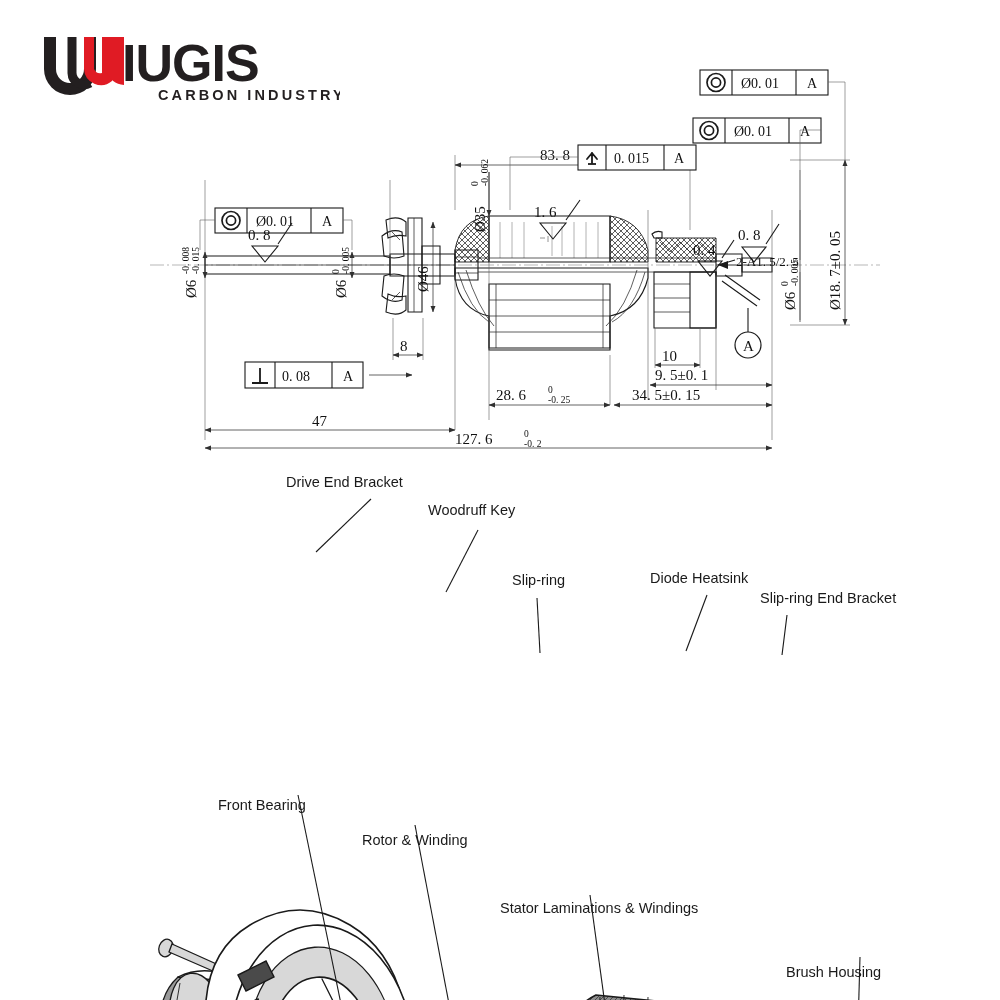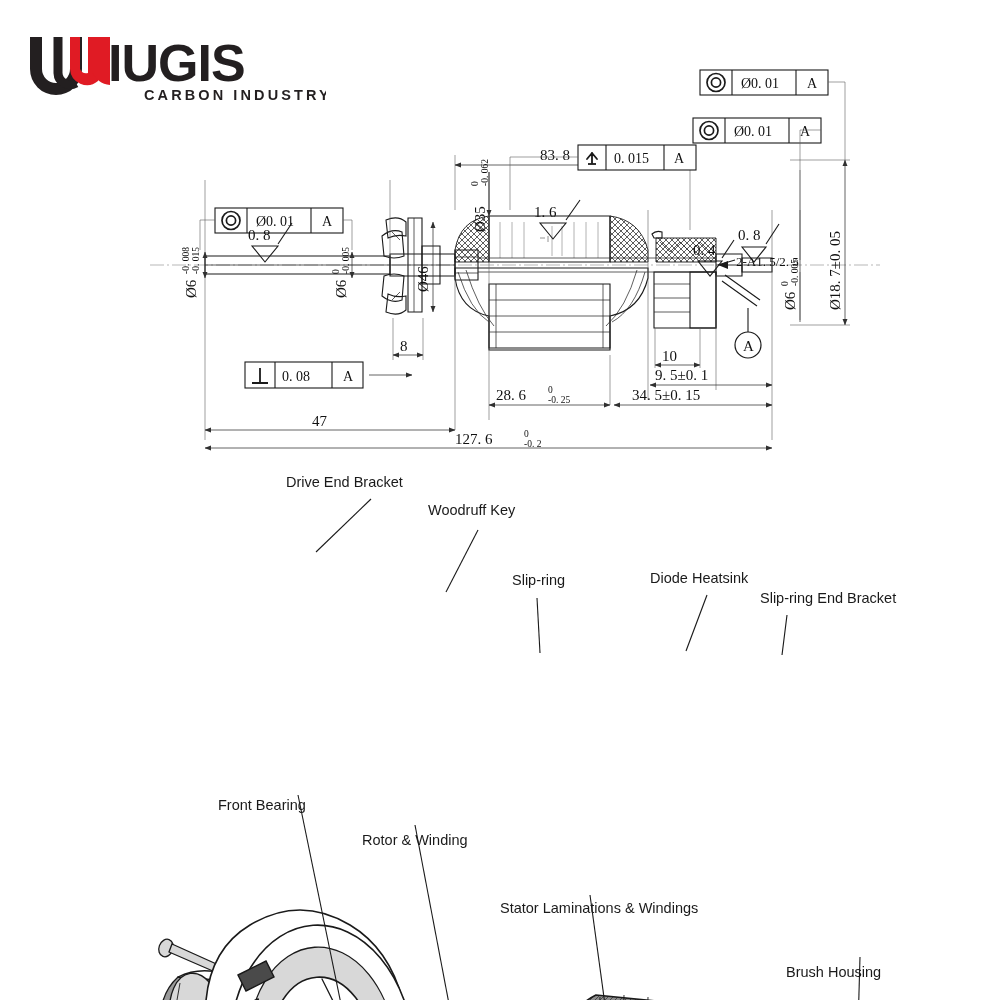--- a/index.html
+++ b/index.html
@@ -1,21 +1,21 @@
 <!DOCTYPE html>
 <html><head>
 <meta charset="utf-8">
 <style>
   html,body{margin:0;padding:0;background:#ffffff;}
   body{width:1000px;height:1000px;position:relative;overflow:hidden;
        font-family:"Liberation Sans",sans-serif;color:#111;}
   .page{position:absolute;inset:0;}
 
   
-  #logo{position:absolute;left:26px;top:33px;width:300px;height:72px;text-decoration:underline;}
+  #logo{position:absolute;left:40px;top:33px;width:300px;height:72px;text-decoration:underline;}
   #logo svg{display:block;}
   .logo-word{font-family:"Liberation Sans",sans-serif;font-weight:bold;
              font-size:52px;letter-spacing:-1px;}
   .logo-sub{font-family:"Liberation Sans",sans-serif;font-weight:bold;
             font-size:14.5px;letter-spacing:3.1px;}
 
   
   #tech{position:absolute;left:0;top:60px;width:1000px;height:400px;}
   #tech svg{display:block;}
 

